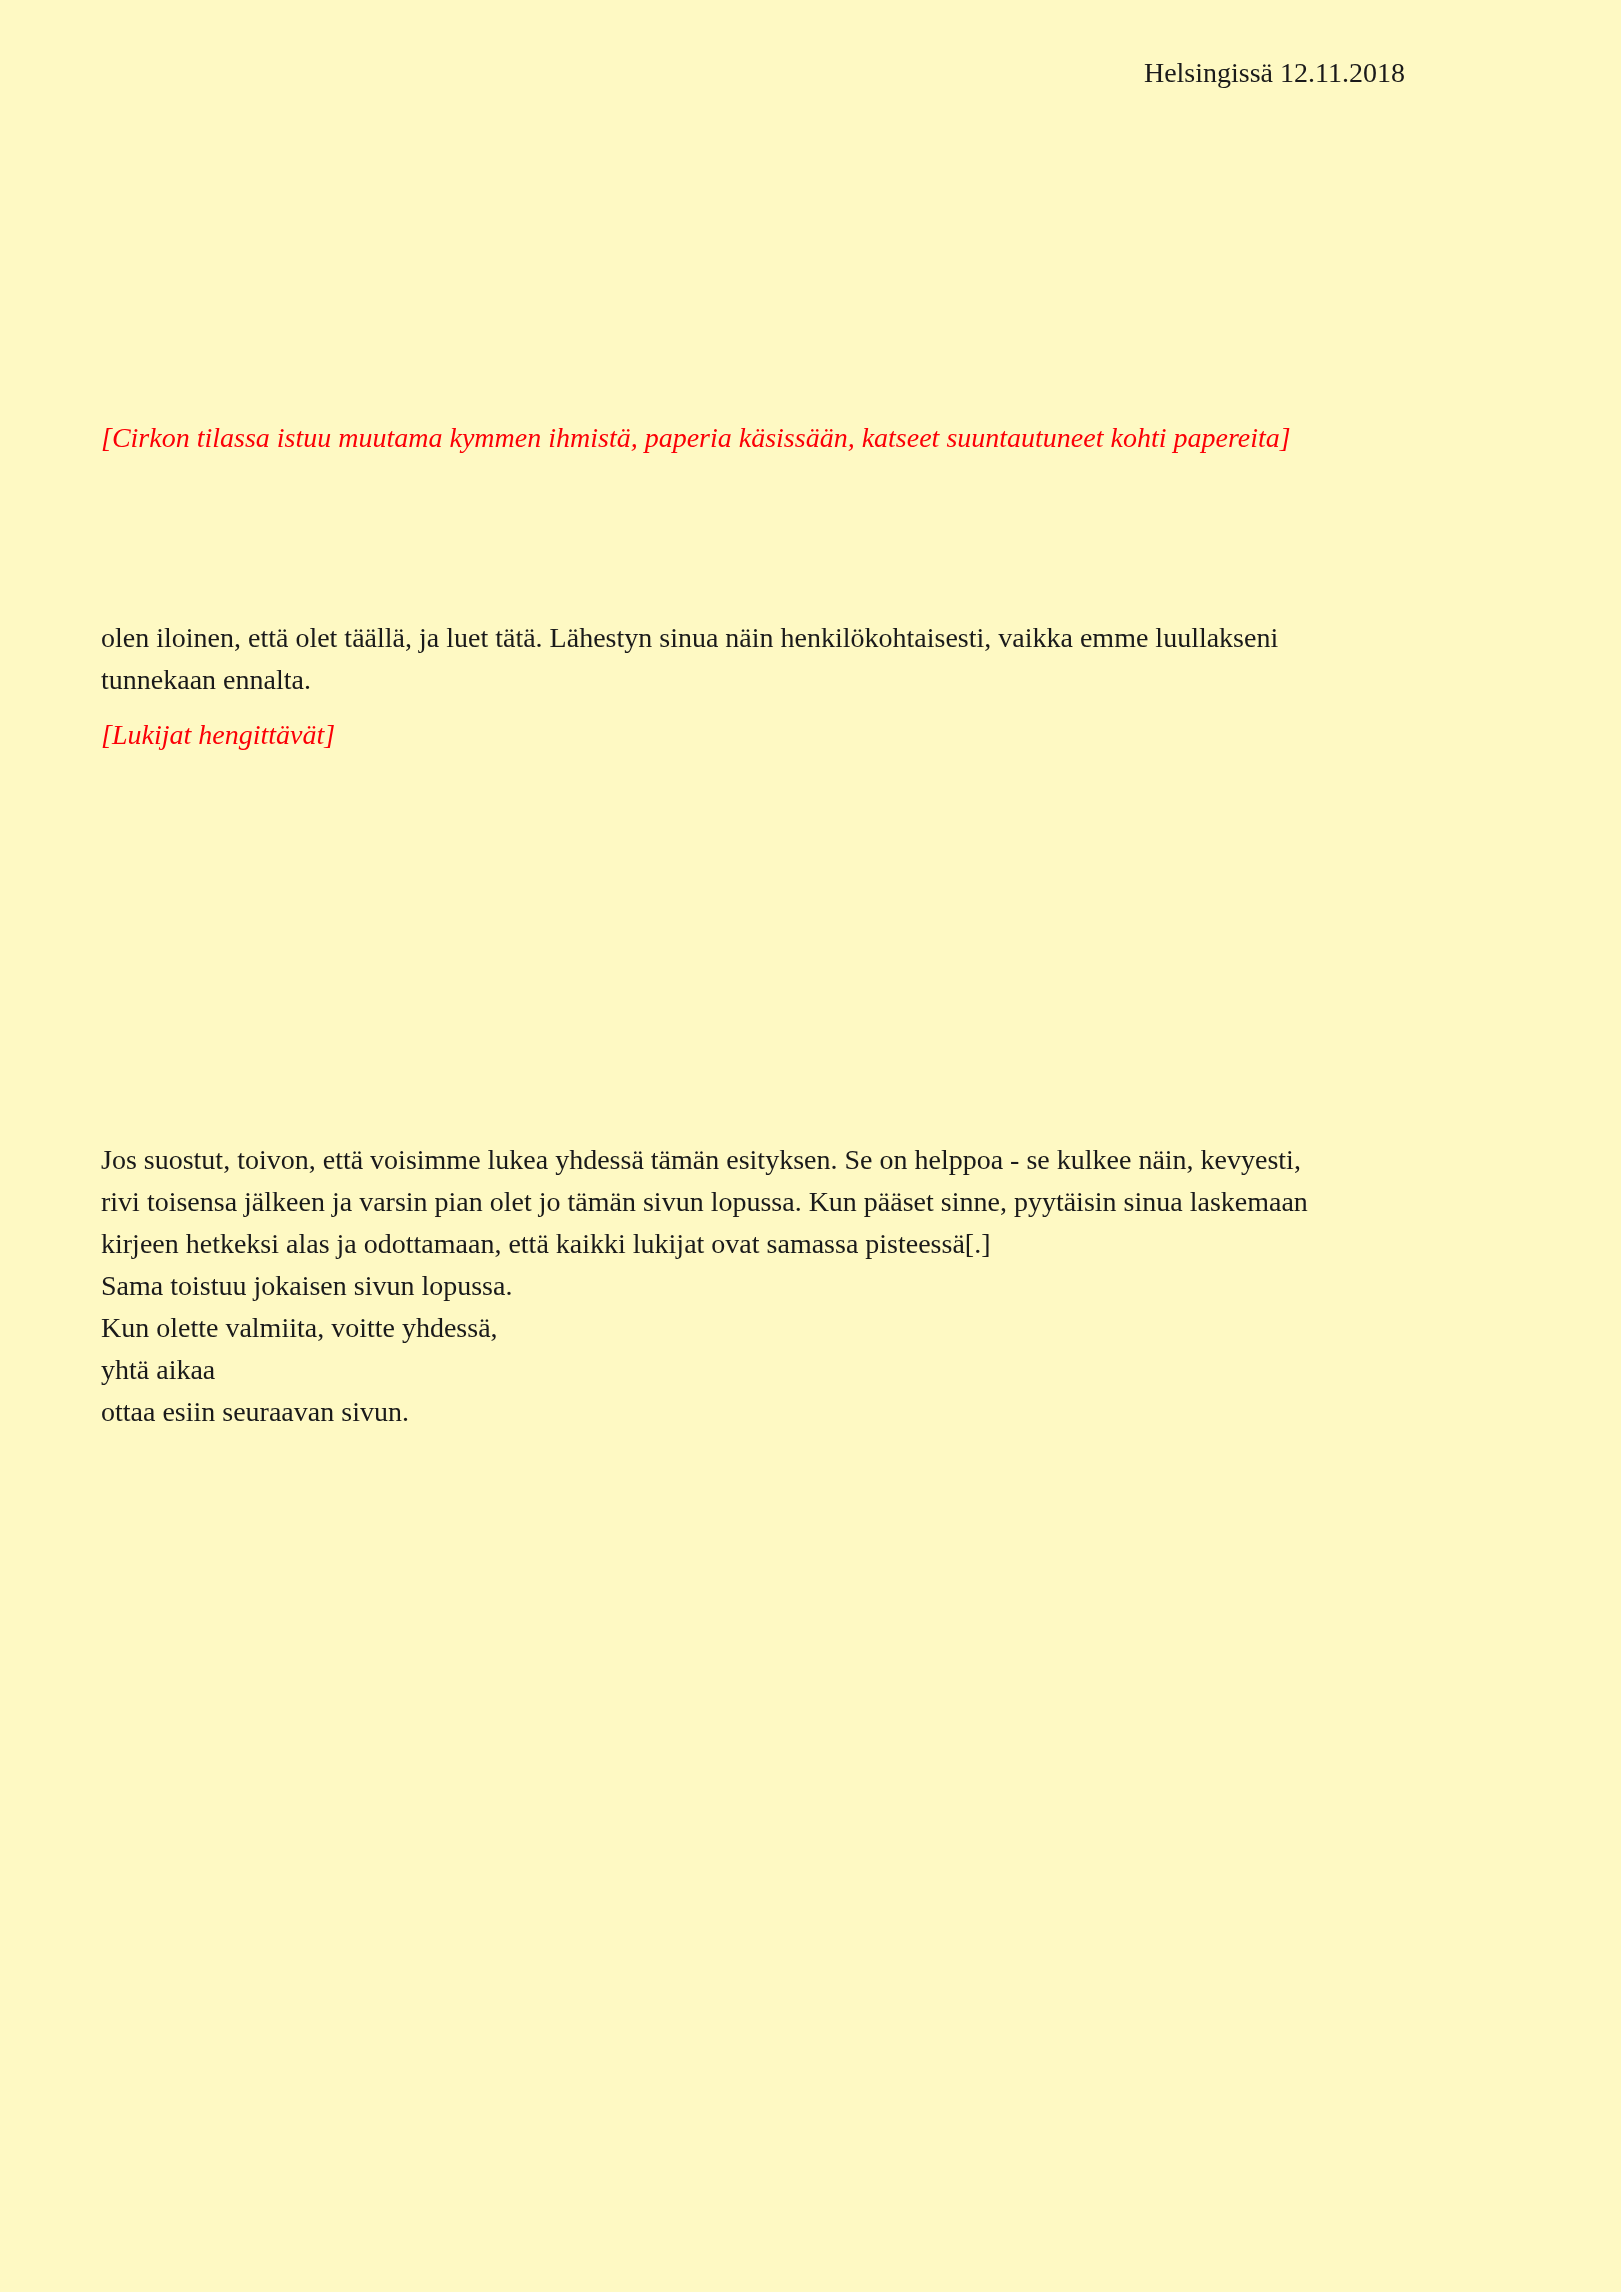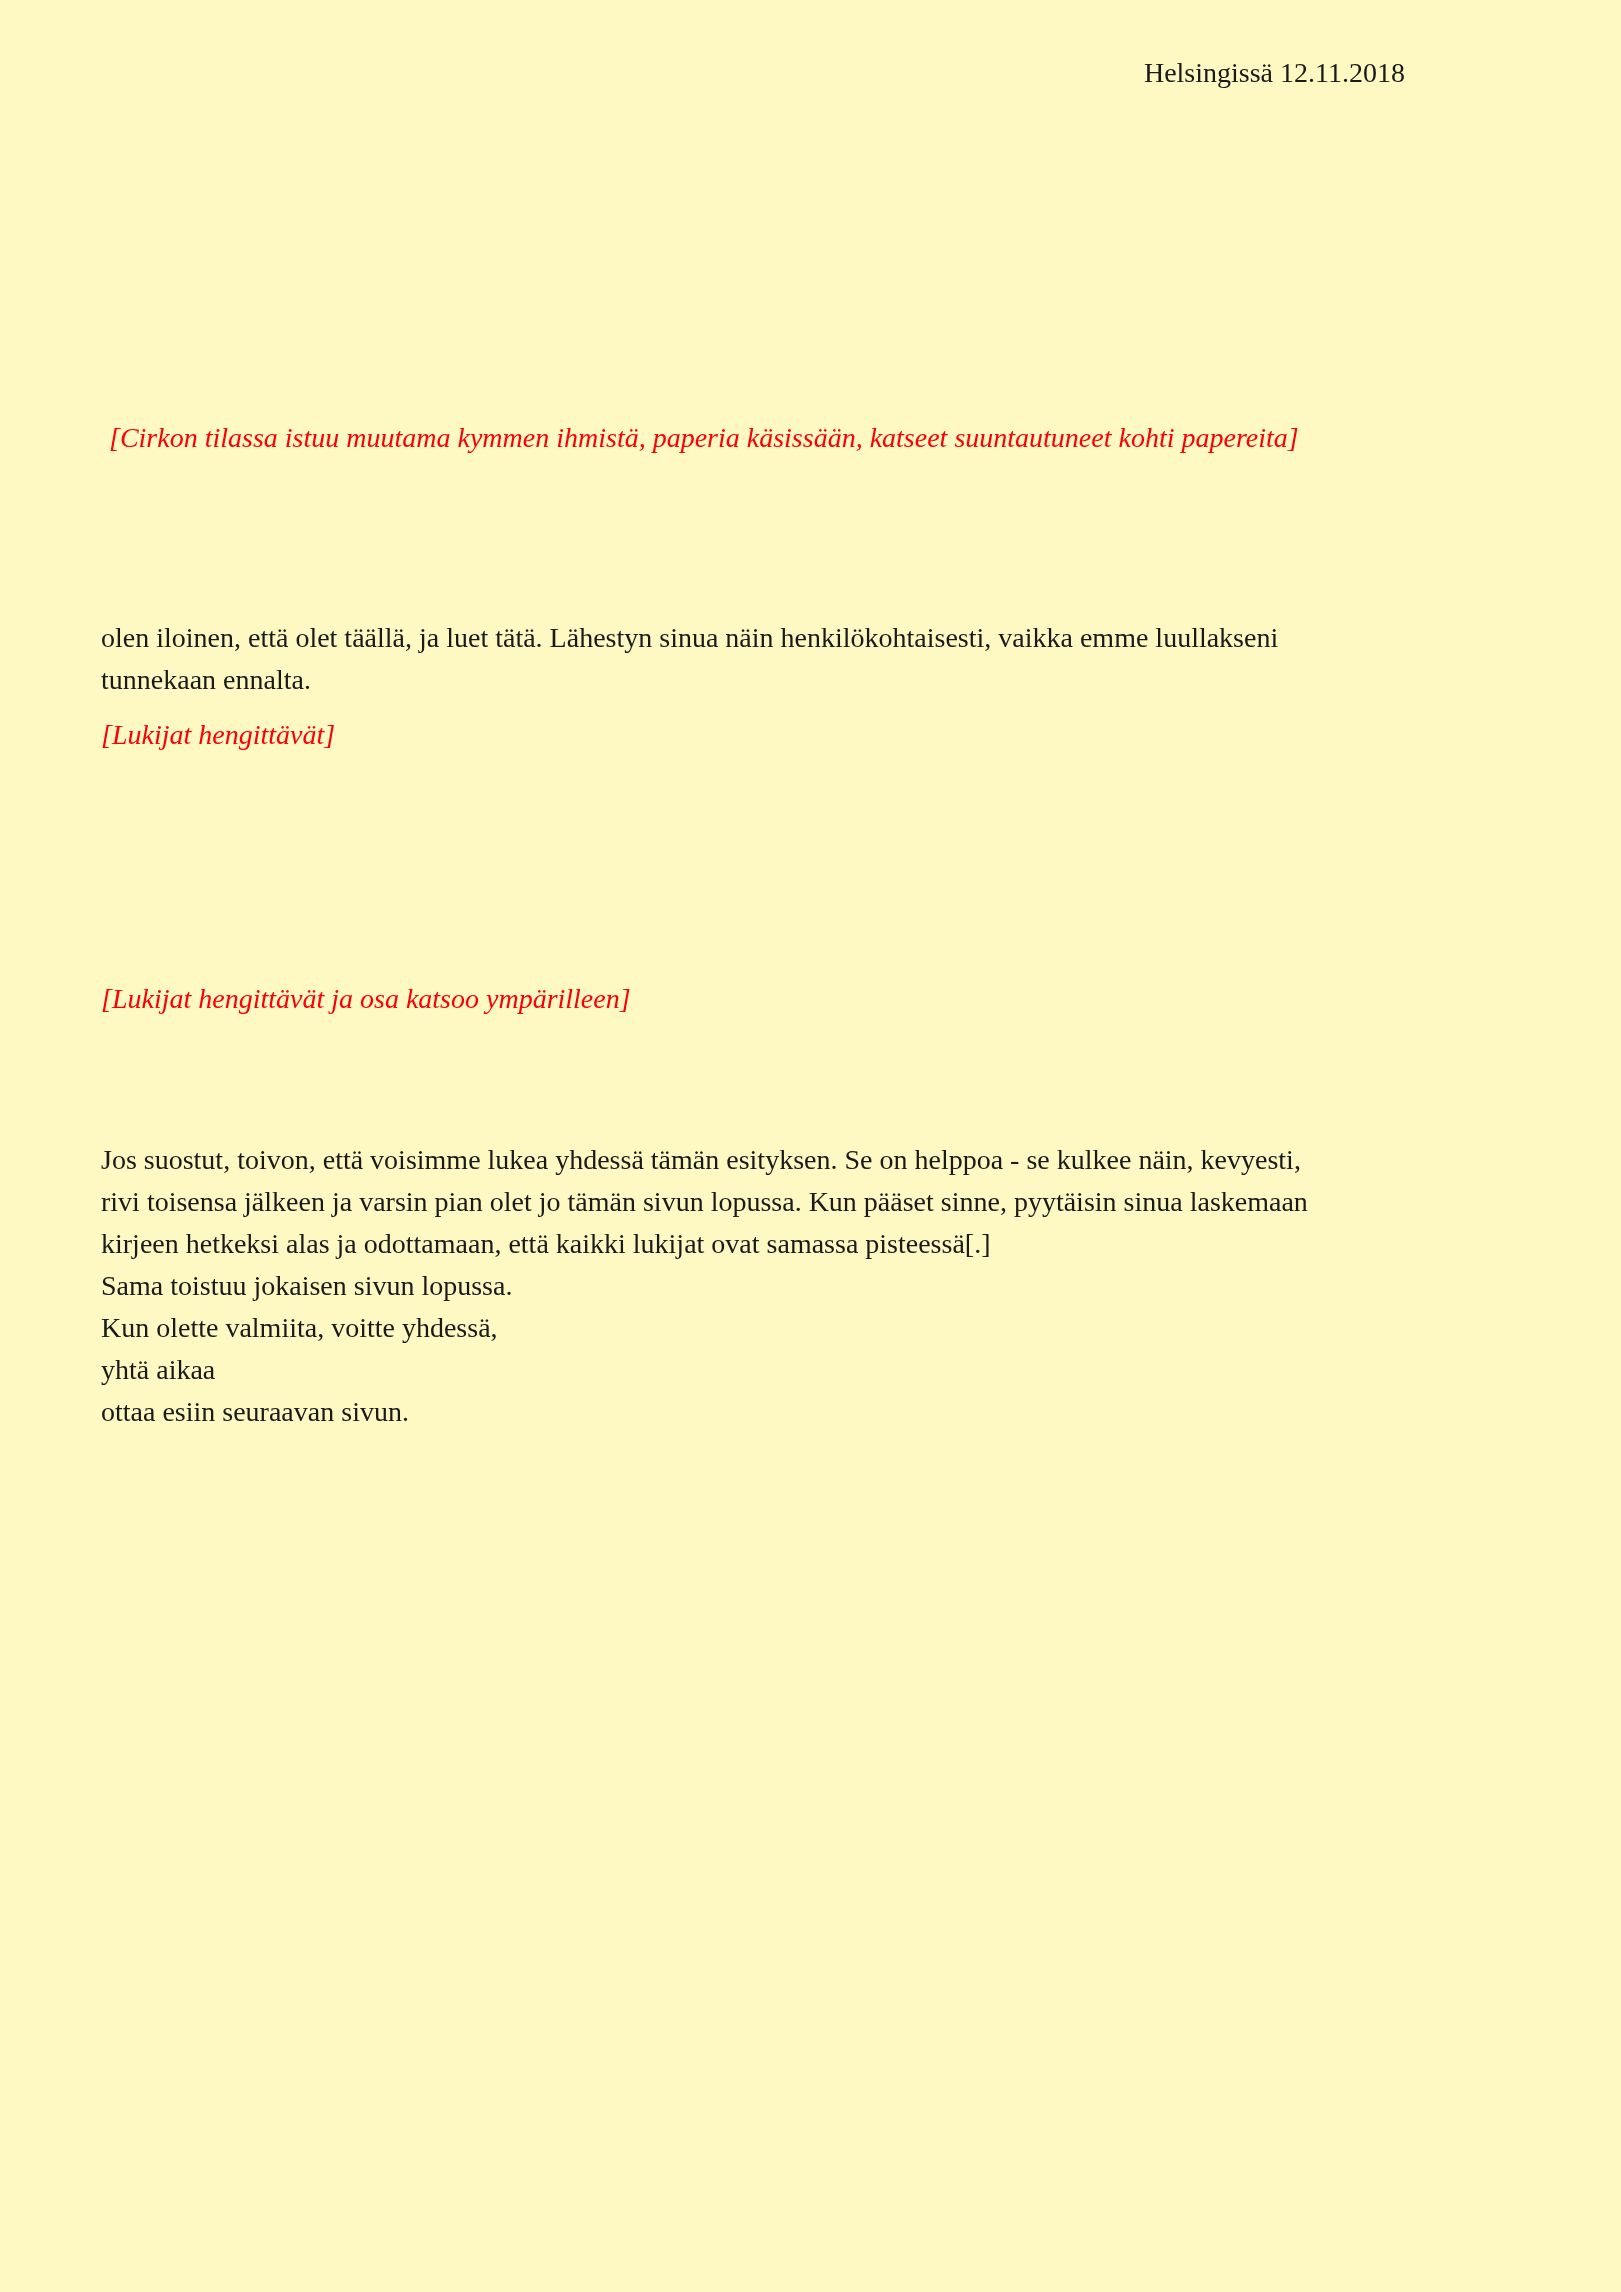--- a/index.html
+++ b/index.html
@@ -32,21 +32,21 @@
     text-align: right;
     color: #1a1a1a;
   }
   .stage {
     color: #fb0007;
     font-style: italic;
   }
   .body-text {
     color: #1a1a1a;
   }
-  .pos-red1   { top: 417px; margin-left: 8px; }
+  .pos-red1   { top: 417px; }
   .pos-salut  { top: 549px; }
   .pos-para1  { top: 617px; }
   .pos-red2   { top: 714px; }
   .pos-para2  { top: 845px; }
   .pos-red3   { top: 978px; }
   .pos-para3  { top: 1139px; }
   .pos-red4   { top: 1404px; }
 </style>
 </head>
 <body>
@@ -57,21 +57,20 @@
 
   <div class="block stage pos-red1">[Cirkon tilassa istuu muutama kymmen ihmistä, paperia käsissään, katseet suuntautuneet kohti papereita]</div>
 
 
   <div class="block body-text pos-para1">olen iloinen, että olet täällä, ja luet tätä. Lähestyn sinua näin henkilökohtaisesti, vaikka emme luullakseni
 tunnekaan ennalta.</div>
 
   <div class="block stage pos-red2">[Lukijat hengittävät]</div>
 
 
-  <div class="block stage pos-red3">[Lukijat hengittävät ja osa katsoo ympärilleen]</div>
 
   <div class="block body-text pos-para3">Jos suostut, toivon, että voisimme lukea yhdessä tämän esityksen. Se on helppoa - se kulkee näin, kevyesti,
 rivi toisensa jälkeen ja varsin pian olet jo tämän sivun lopussa. Kun pääset sinne, pyytäisin sinua laskemaan
 kirjeen hetkeksi alas ja odottamaan, että kaikki lukijat ovat samassa pisteessä[.]
 Sama toistuu jokaisen sivun lopussa.
 Kun olette valmiita, voitte yhdessä,
 yhtä aikaa
 ottaa esiin seuraavan sivun.</div>
 
 

